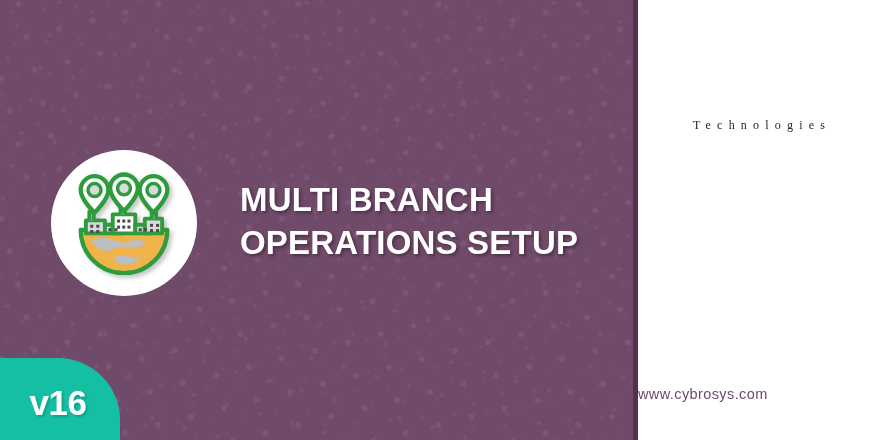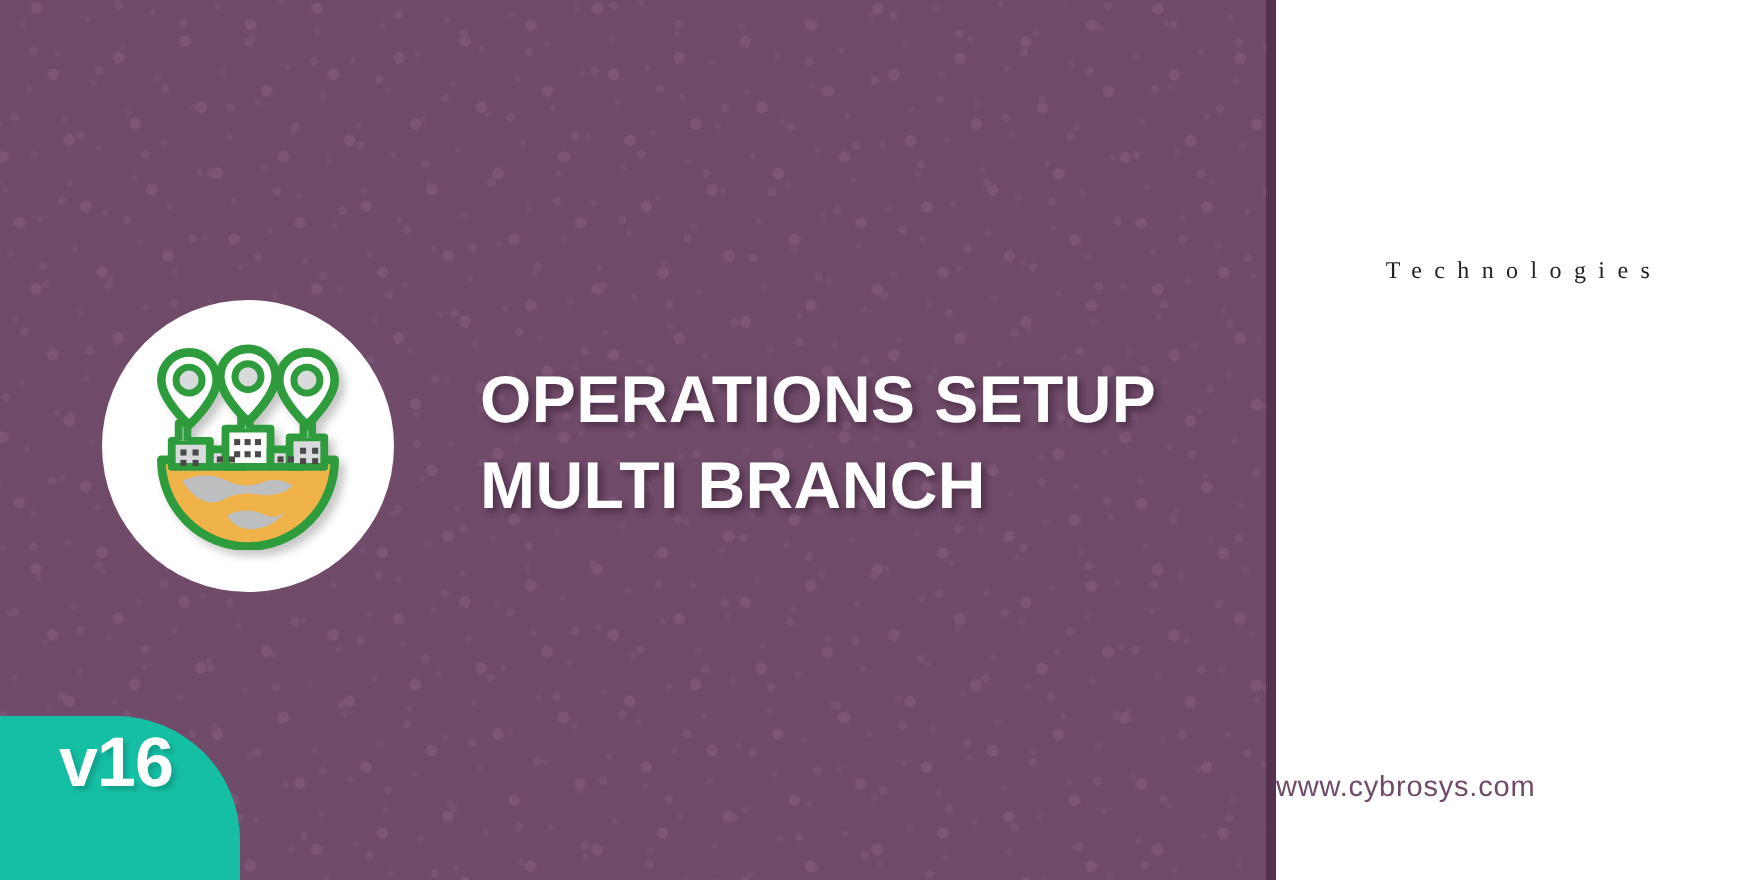--- a/index.html
+++ b/index.html
@@ -110,21 +110,21 @@
   
   .version-badge {
     position: absolute;
     left: 0;
     top: 358px;
     width: 120px;
     height: 82px;
     background: #15bfa4;
     border-top-right-radius: 62px;
     display: flex;
-    align-items: flex-start;
+    align-items: center;
     justify-content: center;
   }
   .version-badge .label {
     color: #ffffff;
     font-family: "Liberation Sans", sans-serif;
     font-weight: 700;
     font-size: 35px;
     line-height: 1;
     letter-spacing: -.5px;
     padding-right: 4px;
@@ -161,21 +161,21 @@
   .brand-name {
     margin-top: 14px;
     font-family: "Liberation Serif", serif;
     font-weight: 700;
     font-size: 25px;
     letter-spacing: .6px;
     color: #231f20;
     line-height: 1;
   }
   .brand-sub {
-    margin-top: 17px;
+    margin-top: 7px;
     font-family: "Liberation Serif", serif;
     font-weight: 400;
     font-size: 12px;
     letter-spacing: 6.2px;
     color: #231f20;
     line-height: 1;
     padding-left: 6px;
   }
 
   .site-url {
@@ -248,22 +248,22 @@
         <circle cx="26" cy="22" r="7.5" fill="#d9dadb" stroke="#2e9c3c" stroke-width="4"></circle>
         <path d="M60 4 a16 16 0 0 1 16 16 c0 11 -16 26 -16 26 s-16 -15 -16 -26 a16 16 0 0 1 16 -16 z" fill="#ffffff" stroke="#2e9c3c" stroke-width="5"></path>
         <circle cx="60" cy="20" r="7.5" fill="#d9dadb" stroke="#2e9c3c" stroke-width="4"></circle>
         <path d="M94 6 a16 16 0 0 1 16 16 c0 11 -16 26 -16 26 s-16 -15 -16 -26 a16 16 0 0 1 16 -16 z" fill="#ffffff" stroke="#2e9c3c" stroke-width="5"></path>
         <circle cx="94" cy="22" r="7.5" fill="#d9dadb" stroke="#2e9c3c" stroke-width="4"></circle>
       </g>
     </svg>
   </div>
 
   <div class="title">
+    <span class="title-line">MULTI BRANCH</span>
     <span class="title-line">OPERATIONS SETUP</span>
-    <span class="title-line">MULTI BRANCH</span>
   </div>
 
   <div class="version-badge">
     <span class="label">v16</span>
   </div>
 
   <div class="right-panel">
 
     <div class="brand">
       <div class="brand-sub">Technologies</div>

